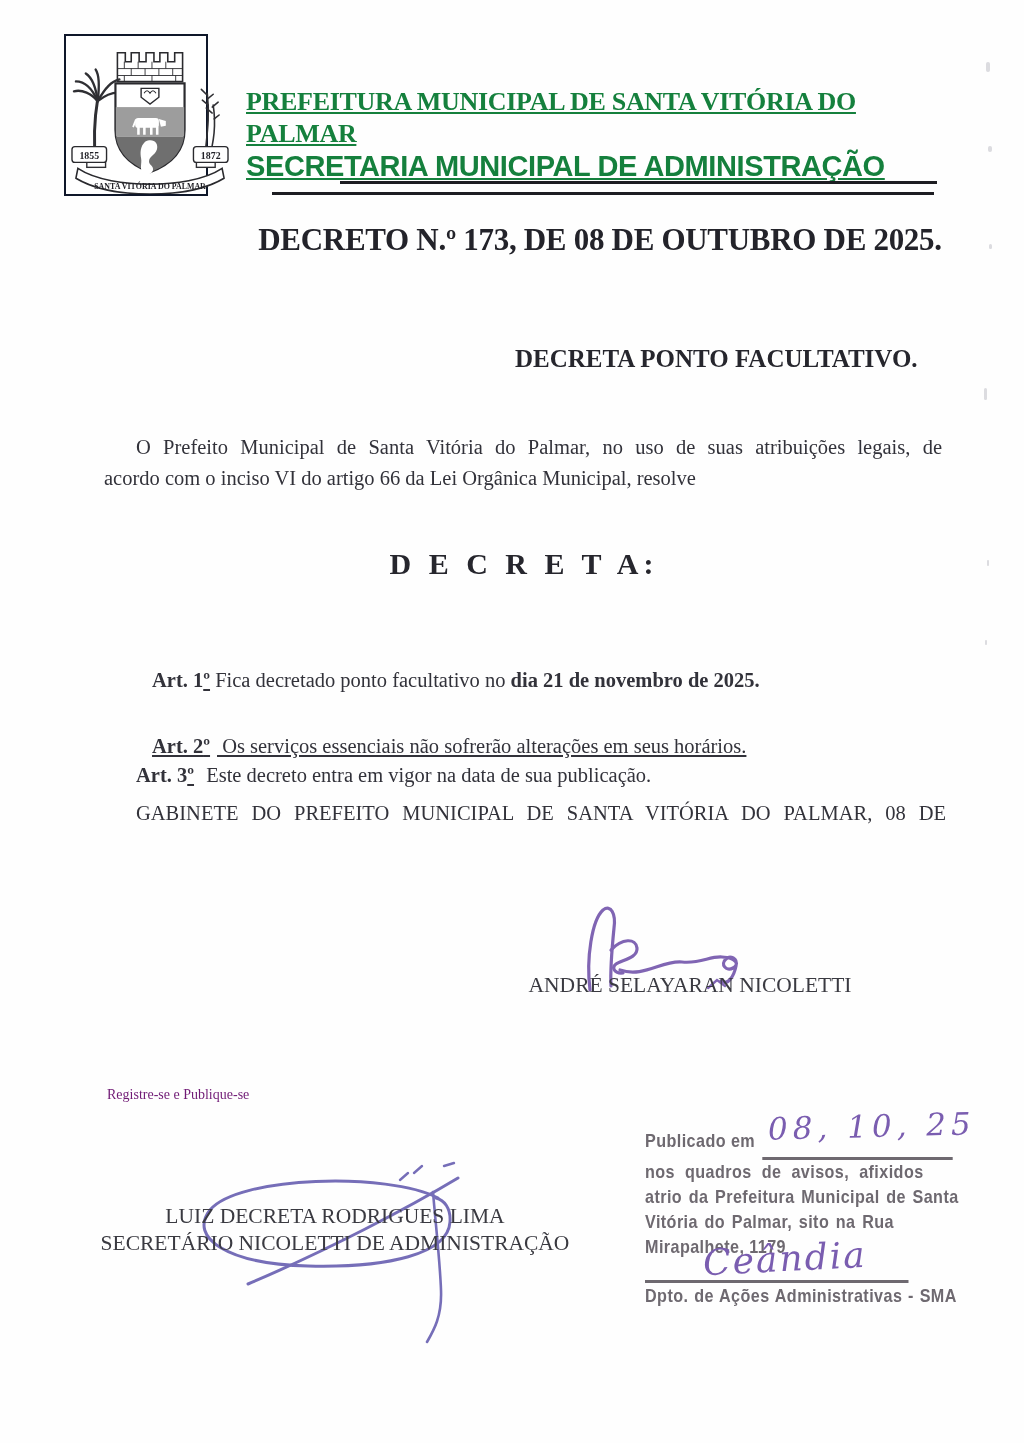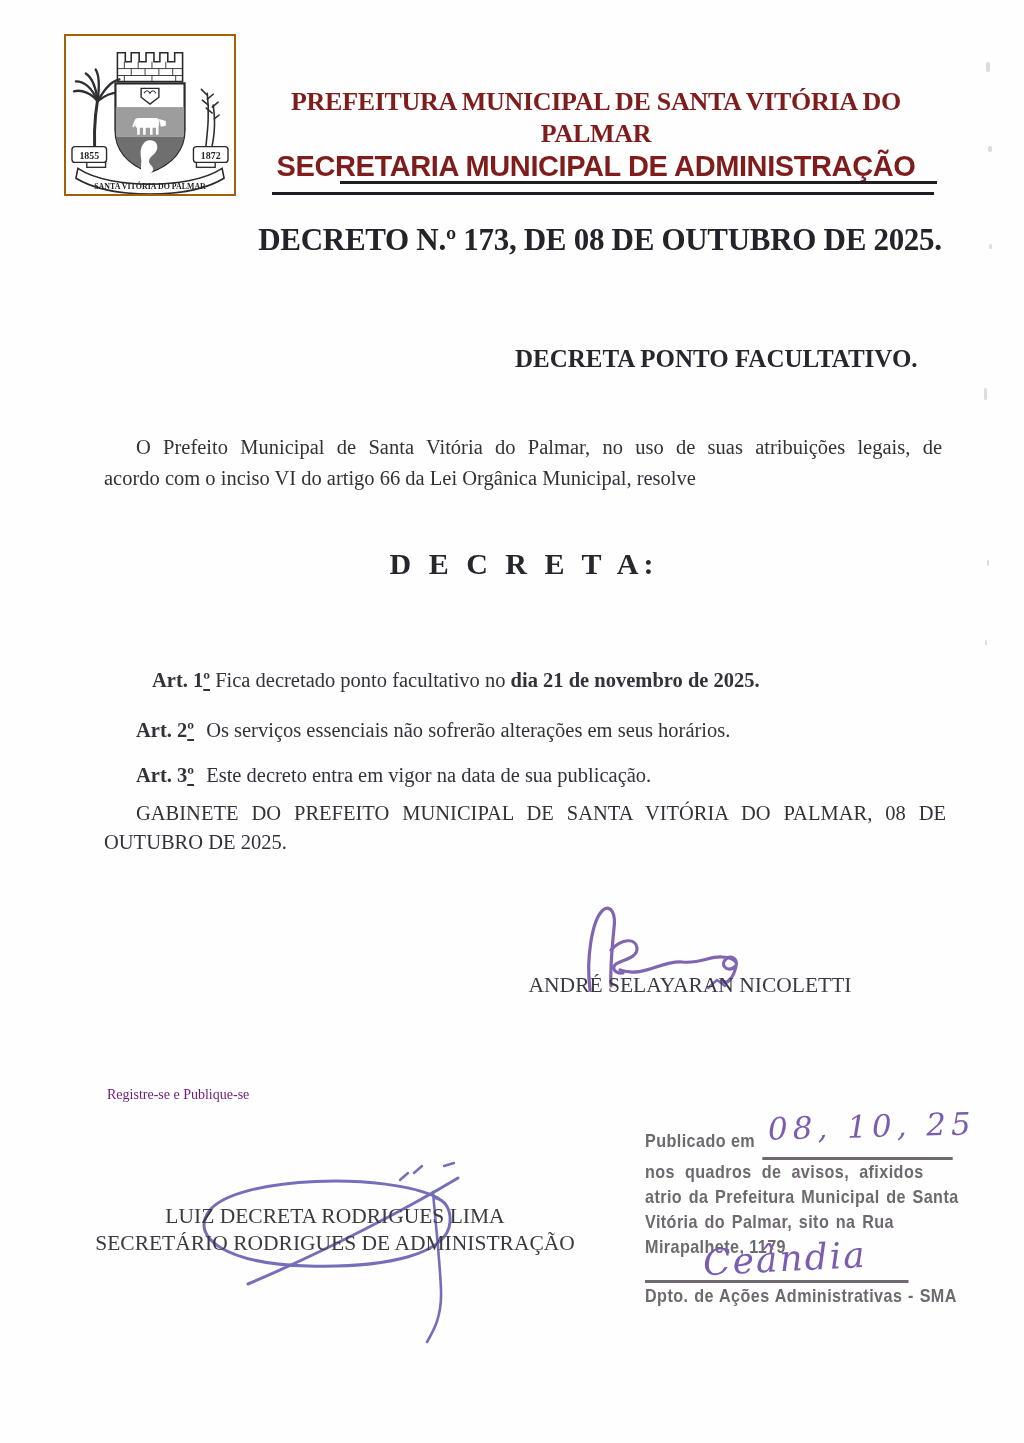--- a/index.html
+++ b/index.html
@@ -3,22 +3,22 @@
 <meta charset="utf-8">
 <style>
   html,body{margin:0;padding:0;background:#e8e8e8;}
   .page{
     position:relative;width:1024px;height:1443px;background:#fefefe;
     font-family:"Liberation Serif", serif;color:#2b2b32;overflow:hidden;
     margin:0 auto;
   }
   .abs{position:absolute;}
   
-  .crest-box{position:absolute;left:64px;top:34px;width:172px;height:162px;border:2px solid #a16207;background:#fff;box-sizing:border-box;}
-  .header-text{position:absolute;left:246px;top:86px;width:700px;text-align:center;color:#7f1d1d;}
+  .crest-box{position:absolute;left:64px;top:34px;width:144px;height:162px;border:2px solid #0f172a;background:#fff;box-sizing:border-box;}
+  .header-text{position:absolute;left:246px;top:86px;width:700px;text-align:left;color:#15803d;text-decoration:underline;}
   .h1{font-family:"Liberation Serif",serif;font-weight:bold;font-size:26px;line-height:32px;letter-spacing:-0.3px;}
   .h2{font-family:"Liberation Sans",sans-serif;font-weight:bold;font-size:29px;line-height:33px;letter-spacing:-0.4px;}
   .h3{font-family:"Liberation Serif",serif;font-weight:bold;font-size:25px;line-height:31px;}
   .rule{position:absolute;background:#1d1d22;height:3px;}
   .rule1{left:340px;top:181px;width:597px;}
   .rule2{left:272px;top:192px;width:662px;}
   
   .doc-title{position:absolute;left:176px;top:222px;width:848px;text-align:center;font-weight:bold;font-size:31px;color:#23232a;letter-spacing:-0.3px;}
   .doc-subject{position:absolute;left:515px;top:345px;font-weight:bold;font-size:25px;color:#26262d;}
   
@@ -157,27 +157,26 @@
 
   <div class="preamble bodytext">
     <div class="jline indent" style="height:31px;">O Prefeito Municipal de Santa Vitória do Palmar, no uso de suas atribuições legais, de</div>
     <div>acordo com o inciso VI do artigo 66 da Lei Orgânica Municipal, resolve</div>
   </div>
 
   <div class="decreta-heading">D E C R E T A:</div>
 
   <p class="article bodytext" style="top:650px;margin:16px;"><span class="b">Art. 1</span><span class="ord">º</span><span> Fica decretado ponto facultativo no </span><span class="b">dia 21 de novembro de 2025.</span></p>
 
-  <p class="article bodytext" style="top:716px;margin:0;"><span class="b">Art. 2</span><span class="ord">º</span><span style="padding-left:7px;"> Os serviços essenciais não sofrerão alterações em seus horários.</span></p>
+  <p class="article bodytext" style="top:716px;margin:16px;text-decoration:underline;"><span class="b">Art. 2</span><span class="ord">º</span><span style="padding-left:7px;"> Os serviços essenciais não sofrerão alterações em seus horários.</span></p>
 
   <p class="article bodytext" style="top:761px;margin:0;"><span class="b">Art. 3</span><span class="ord">º</span><span style="padding-left:7px;"> Este decreto entra em vigor na data de sua publicação.</span></p>
 
   <div class="gabinete bodytext">
     <div class="jline indent gab-l1">GABINETE DO PREFEITO MUNICIPAL DE SANTA VITÓRIA DO PALMAR, 08 DE</div>
-    <div>OUTUBRO  DE 2025.</div>
   </div>
 
   <svg class="abs ink" style="left:570px;top:902px;" width="205" height="92" viewBox="0 0 205 92">
     <g fill="none" stroke="#7a5db0" stroke-width="3.2" stroke-linecap="round" opacity="0.95">
       <path d="M20,88 C16,56 22,18 33,8 C41,2 46,12 44,26 C42,46 40,66 41,84"></path>
       <path d="M41,48 C52,36 66,36 67,46 C68,56 52,58 46,62 C41,66 45,72 53,71"></path>
       <path d="M50,68 C74,76 92,58 112,60 C130,62 140,54 152,55 C166,56 170,62 163,66 C156,70 150,62 156,57 C160,53 168,56 166,64 C164,74 158,84 151,79"></path>
       <path d="M138,86 L147,78 L155,84" stroke-width="2.4"></path>
     </g>
   </svg>
@@ -208,21 +207,21 @@
       <path d="M310,20 C260,50 180,92 100,126"></path>
       <path d="M285,34 C288,70 292,104 293,132 C294,158 286,172 279,184" stroke-width="2.6"></path>
       <path d="M252,22 l8,-7" stroke-width="2.4"></path>
       <path d="M266,15 l8,-7" stroke-width="2.4"></path>
       <path d="M296,8 l10,-3" stroke-width="2.4"></path>
     </g>
   </svg>
 
   <div class="secretary-block">
     <div>LUIZ DECRETA RODRIGUES LIMA</div>
-    <div>SECRETÁRIO RODRIGUES DE ADMINISTRAÇÃO</div>
+    <div>SECRETÁRIO NICOLETTI DE ADMINISTRAÇÃO</div>
   </div>
 
   <div>
     <div class="speck" style="left:986px;top:62px;width:4px;height:10px;"></div>
     <div class="speck" style="left:988px;top:146px;width:4px;height:6px;"></div>
     <div class="speck" style="left:989px;top:244px;width:3px;height:5px;"></div>
     <div class="speck" style="left:984px;top:388px;width:3px;height:12px;"></div>
     <div class="speck" style="left:987px;top:560px;width:2px;height:6px;"></div>
     <div class="speck" style="left:985px;top:640px;width:2px;height:5px;"></div>
   </div>

